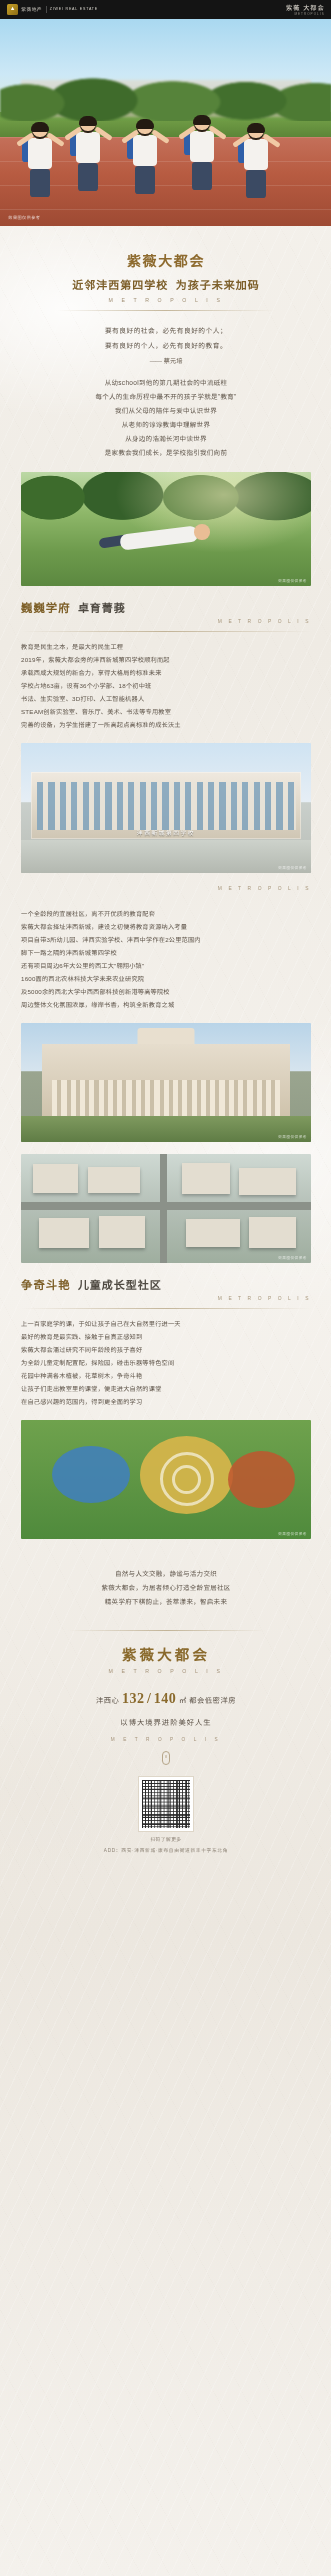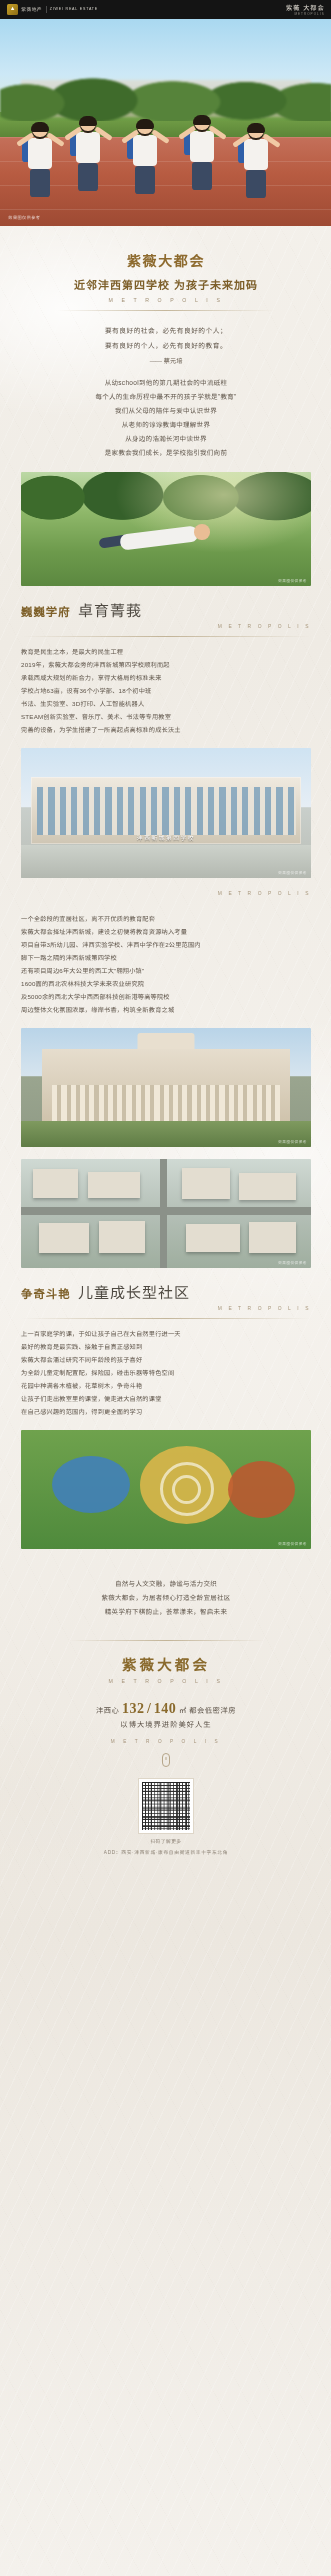--- a/index.html
+++ b/index.html
@@ -121,41 +121,41 @@
   
   .sec { padding: 0 21px; }
   .t-center { text-align:center; }
 
   .title-main {
     font-size: 14px; letter-spacing: 1.6px; color:#8e6b2f;
     font-family:"Liberation Serif", serif; font-weight:700;
   }
   .title-sub {
     font-size: 11px; letter-spacing:1px; color:#7d5f2a;
-    font-family:Liberation Sans, sans-serif; font-weight:700;
+    font-family:Liberation Mono, monospace; font-weight:700;
   }
   .en-line {
     font-size:5.2px; letter-spacing:3.6px; color:#a08f74; margin-top:5.2px;
   }
   .rule {
     height:0.5px; background:linear-gradient(90deg,rgba(170,150,110,0),rgba(170,150,110,.65),rgba(170,150,110,0));
     margin: 7.3px auto;
   }
 
   .quote-box { margin-top:13.5px; text-align:center; color:#5d5246; }
   .quote-box p { font-size:6.7px; line-height:14.5px; letter-spacing:0.5px; }
   .quote-by { font-size:6.2px; color:#6b6054; margin-top:3.1px; }
 
   .body-text { margin-top:10.4px; color:#5e5449; }
   .body-text p { font-size:6.5px; line-height:14px; letter-spacing:0.3px; }
 
   
   .head-row { display:flex; align-items:baseline; gap:7.3px; margin-top:3.1px;}
   .head-cn { font-size:11.4px; letter-spacing:1px; color:#7e6029; font-family:"Liberation Serif",serif; font-weight:700;}
-  .head-cn2 { font-size:15px; letter-spacing:1px; color:#4f4a42; font-family:"Liberation Serif",serif; font-weight:400;}
+  .head-cn2 { font-size:11px; letter-spacing:1px; color:#4f4a42; font-family:"Liberation Serif",serif; font-weight:700;}
   .head-en { font-size:4.9px; letter-spacing:2.6px; color:#a8977c; margin-left:auto; }
 
   .para { margin-top:8.3px; color:#5e5449; }
   .para p { font-size:6.2px; line-height:13px; letter-spacing:0.2px; }
 
   
   .photo { width:290px; margin:12.4px auto; border-radius:1px; overflow:hidden; position:relative; }
   .ph-cap { position:absolute; right:4.1px; bottom:3.1px; color:rgba(255,255,255,.72); font-size:3.6px; letter-spacing:0.5px;}
 
   .ph-park { height:114px; background:
@@ -196,21 +196,21 @@
   .ph-play { height:119px; position:relative; background:linear-gradient(180deg,#6fa24d 0%,#4f8a3c 100%);}
   .ph-play .ring{position:absolute;border-radius:50%;border:3.1px solid rgba(255,255,255,.6);}
   .ph-play .pad{position:absolute;border-radius:50%;}
 
   
   .footer { padding: 5.2px 0 0; text-align:center; }
   .fbrand { font-size:14.5px; letter-spacing:3.1px; color:#8a6a2d; font-family:"Liberation Serif",serif; font-weight:700;}
   .fbrand-en { font-size:5.2px; letter-spacing:3.6px; color:#a5937a; margin-top:4.1px;}
   .fline { font-size:7.3px; color:#5b5146; letter-spacing:0.5px; margin-top:17px;}
   .fline .big { font-size:14px; color:#8a6a2d; font-family:"Liberation Serif",serif; font-weight:700; letter-spacing:0.5px;}
-  .fline2 { font-size:7.3px; color:#5b5146; letter-spacing:1px; margin-top:2px;}
+  .fline2 { font-size:7.3px; color:#5b5146; letter-spacing:1px; margin-top:10px;}
   .fen { font-size:4.7px; letter-spacing:3.6px; color:#a5937a; margin-top:9.3px;}
 
   .qr-wrap { margin:11.4px auto 0; width:56px; height:56px; background:#fff; padding:3.1px; border:0.5px solid #ded6c8;}
   .qr { width:100%; height:100%;
     background-image:
       linear-gradient(90deg,#111 0.5px,transparent 0.5px),
       linear-gradient(180deg,#111 0.5px,transparent 0.5px),
       linear-gradient(90deg,#111 1px,transparent 1px),
       linear-gradient(180deg,#111 1px,transparent 1px);
     background-size: 3.1px 3.1px, 3.1px 3.1px, 8.8px 8.8px, 8.8px 8.8px;

